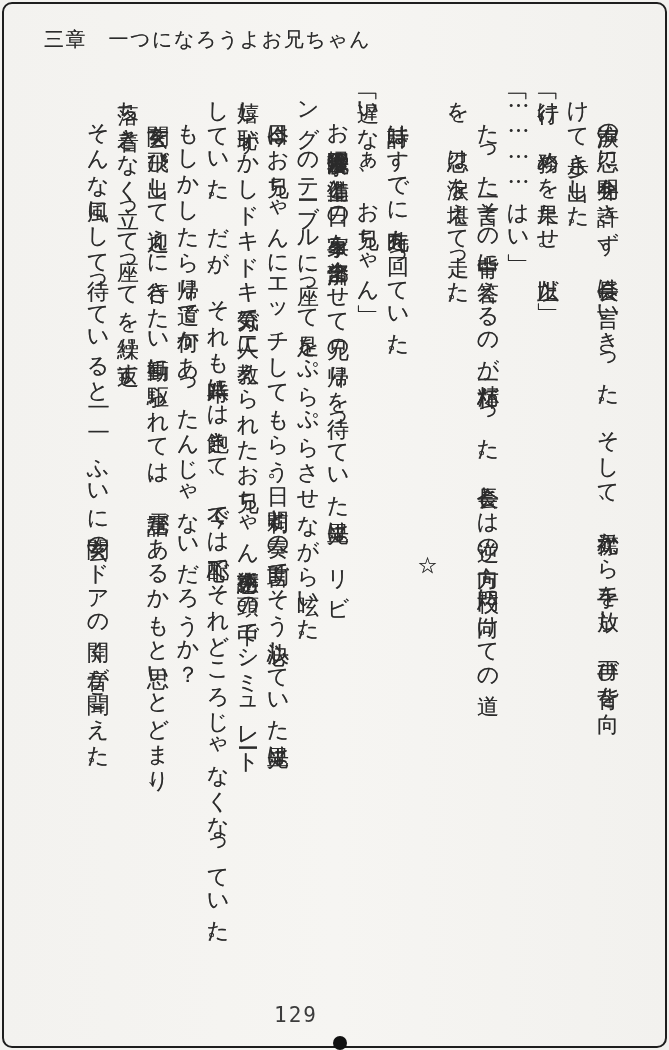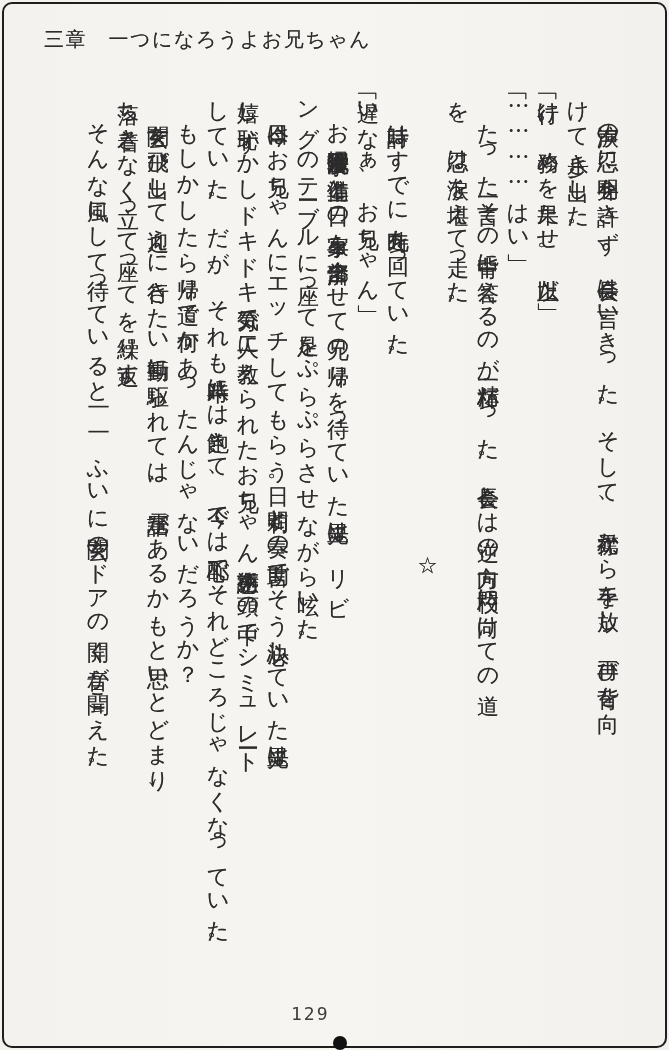--- a/index.html
+++ b/index.html
@@ -42,24 +42,24 @@
     line-height: 30px;
     letter-spacing: 0.6px;
     color: #2b2b2b;
     text-shadow: 0 0 0.6px rgba(0,0,0,0.45);
   }
   .col { white-space: nowrap; }
   .col.indent { text-indent: 22px; }
   .col.star { text-align: center; font-size: 20px; }
   .page-number {
     position: absolute;
-    left: 291px;
+    left: 274px;
     top: 1003px;
     font-family: "DejaVu Sans Mono", "Liberation Mono", monospace;
-    font-size: 18px;
+    font-size: 21px;
     letter-spacing: 2px;
     color: #3c3c3c;
   }
   .bottom-dot {
     position: absolute;
     left: 333px;
     top: 1036px;
     width: 14px;
     height: 14px;
     border-radius: 50%;

